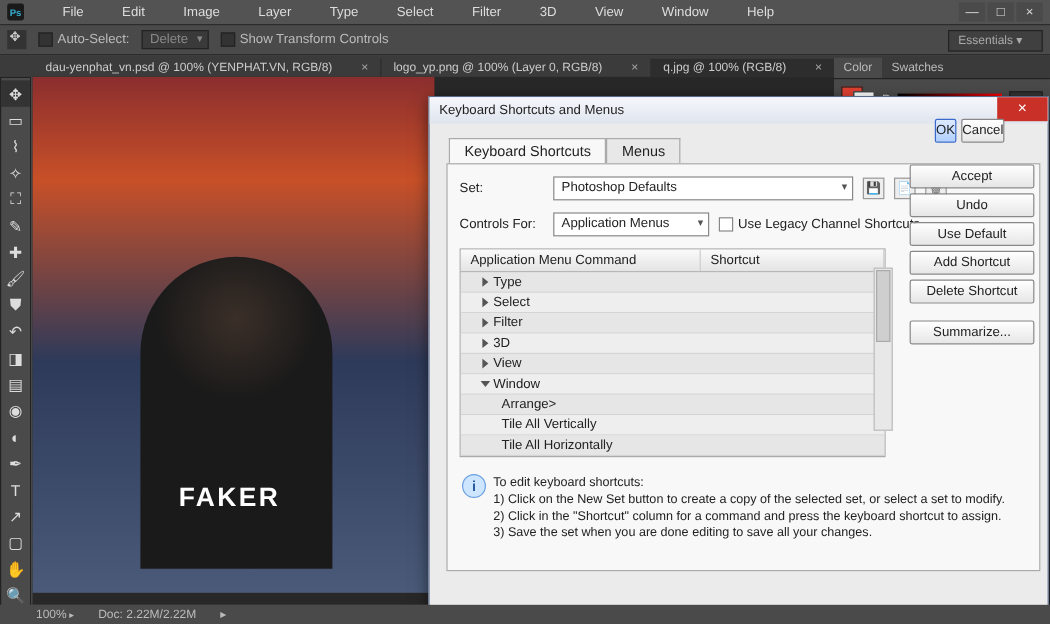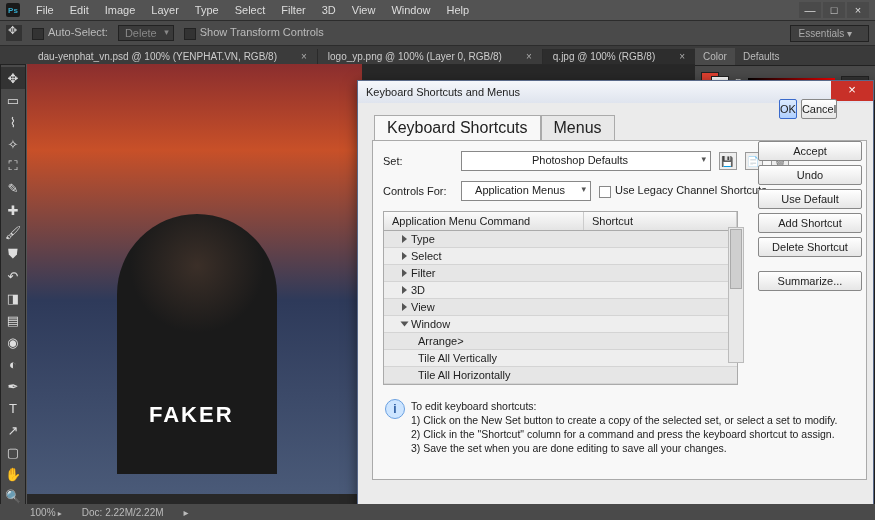--- a/index.html
+++ b/index.html
@@ -1,21 +1,21 @@
 <!DOCTYPE html>
 <html><head>
 <meta charset="utf-8">
 <style>
 * { box-sizing: border-box; margin: 0; padding: 0; font-family: Tahoma, Verdana, sans-serif; }
 body { background: #535353; width: 875px; height: 520px; overflow: hidden; position: relative; font-size: 11px; color: #ccc; }
 
 
 .menubar { background: #535353; height: 20px; display: flex; align-items: center; padding-left: 6px; }
 .menubar .ps-icon { width: 14px; height: 14px; background: #1a1a1a; border-radius: 2px; margin-right: 8px; display:flex;align-items:center;justify-content:center;font-size:8px;color:#3ac;font-weight:bold; }
-.menubar span { padding: 3px 8px; color: #ddd; cursor: default; }
+.menubar span { padding: 3px 8px; color: #ddd; cursor: default; margin-left: 16px; }
 .window-controls { position: absolute; top: 2px; right: 6px; display: flex; gap: 2px; }
 .window-controls div { width: 22px; height: 16px; background: #4a4a4a; display:flex;align-items:center;justify-content:center;font-size:11px;color:#ddd; }
 
 
 .optionsbar { background: #4a4a4a; height: 26px; border-top:1px solid #2c2c2c; border-bottom:1px solid #2c2c2c; display:flex; align-items:center; padding: 0 6px; gap:10px; color:#bbb; }
 .optionsbar .move-icon { width:16px;height:16px;background:#333;position:relative; }
 .optionsbar .move-icon::before{content:"✥";position:absolute;top:-1px;left:2px;color:#ccc;}
 .optionsbar .chk { width:12px;height:12px;border:1px solid #222;background:#333;display:inline-block;vertical-align:middle;margin-right:4px; }
 .optionsbar .sel { background:#3a3a3a;border:1px solid #222;padding:1px 16px 1px 6px;position:relative;color:#888; }
 .optionsbar .sel::after{content:"▾";position:absolute;right:4px;top:1px;font-size:9px;}
@@ -54,26 +54,26 @@
 .color-body .lbl{font-size:10px;color:#ccc;}
 .color-body .slider{flex:1;height:10px;background:linear-gradient(90deg,#000,#f00);position:relative;}
 .color-body .val{width:28px;height:14px;background:#333;border:1px solid #222;font-size:9px;text-align:center;line-height:13px;}
 
 
 .dialog { position:absolute; left:357px; top:80px; width:517px; height:430px; background:#ebebeb; border:1px solid #5a6a8a; box-shadow:0 3px 12px rgba(0,0,0,.5); font-size:11px; color:#222; }
 .dlg-title { height:22px; background:linear-gradient(180deg,#f5f7fb,#dfe4ee); display:flex;align-items:center;padding-left:8px; }
 .dlg-title .x{position:absolute;right:0;top:0;width:42px;height:20px;background:#c83028;color:#fff;text-align:center;line-height:18px;font-size:13px;}
 .dlg-body{padding:12px 6px 6px 14px; position:relative; height:calc(100% - 22px);}
 .dlg-tabs{display:flex;gap:0;margin-left:2px;}
-.dlg-tab{padding:3px 12px;border:1px solid #aaa;background:#e8e8e8;font-size:16px;border-bottom:none;}
+.dlg-tab{padding:3px 12px;border:1px solid #aaa;background:#e8e8e8;font-size:12px;border-bottom:none;}
 .dlg-tab.on{background:#f8f8f8;}
 .dlg-frame{border:1px solid #aaa;background:#f8f8f8;padding:10px 10px;height:340px;position:relative;}
 .row{display:flex;align-items:center;gap:8px;margin-bottom:10px;}
 .row label{min-width:70px;}
-.combo{flex:0 0 auto;background:#fff;border:1px solid #888;height:20px;padding:2px 18px 2px 6px;position:relative;display:inline-block;text-align:center;}
+.combo{flex:0 0 auto;background:#fff;border:1px solid #888;height:20px;padding:2px 18px 2px 6px;position:relative;display:inline-block;}
 .combo.wide{width:250px;}
 .combo.med{width:130px;}
 .combo::after{content:"▾";position:absolute;right:4px;top:2px;color:#555;font-size:9px;}
 .iconbtn{width:18px;height:18px;border:1px solid #999;background:#eee;display:inline-flex;align-items:center;justify-content:center;font-size:10px;color:#555;}
 .chk2{width:12px;height:12px;border:1px solid #888;background:#fff;display:inline-block;vertical-align:middle;margin-right:4px;}
 .grid{border:1px solid #aaa;background:#f2f2f2;}
 .gh{display:flex;background:linear-gradient(#fafafa,#e4e4e4);border-bottom:1px solid #aaa;}
 .gh div{padding:3px 8px;border-right:1px solid #ccc;}
 .gh .c1{width:200px;} .gh .c2{flex:1;}
 .gr{display:flex;border-bottom:1px solid #d4d4d4;background:#eee;}
@@ -175,21 +175,21 @@
 <div class="canvas">
   <div class="img">
     <div class="person"></div>
     <div class="txt">FAKER</div>
   </div>
 </div>
 
 <div class="rpanels">
   <div class="panel-tabs">
     <span class="on">Color</span>
-    <span>Defaults</span>
+    <span>Swatches</span>
   </div>
   <div class="color-body">
     <div class="sw">
         <div class="f"></div>
         <div class="b"></div>
       </div>
     <span class="lbl">R</span>
     <div class="slider"></div>
     <div class="val"></div>
   </div>

